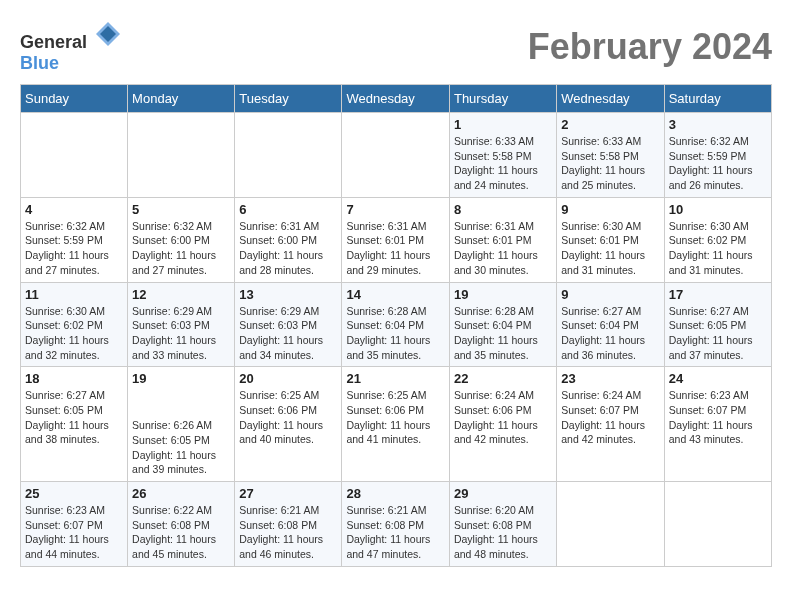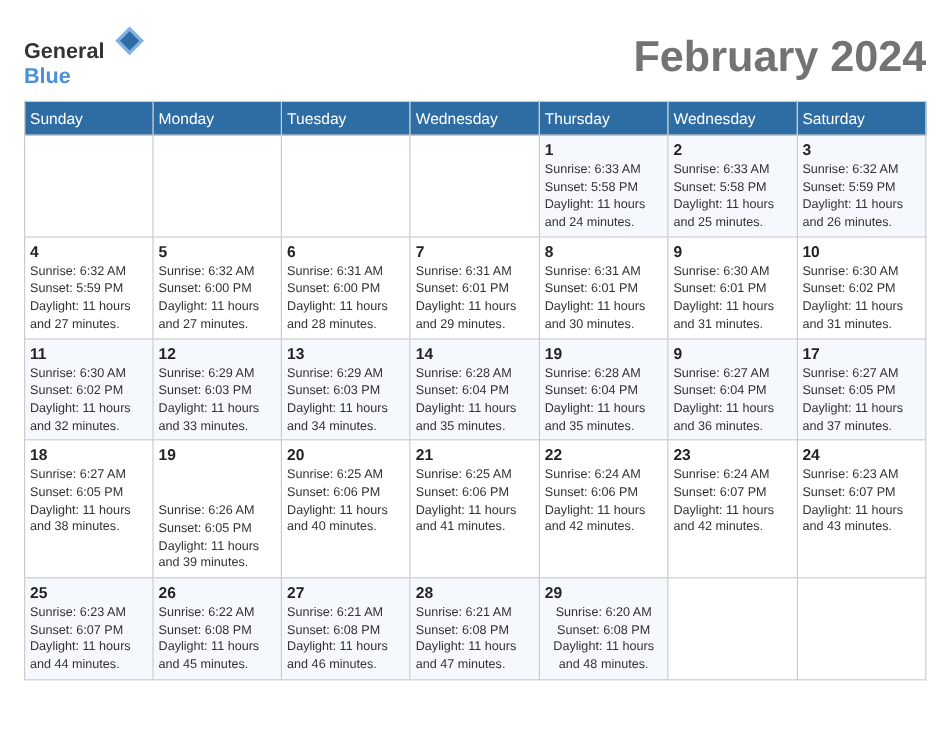--- a/index.html
+++ b/index.html
@@ -328,21 +328,21 @@
         </td>
         <td>
           <div class="day-number">28</div>
           <div class="day-info" style="white-space: pre-line;">Sunrise: 6:21 AM
 Sunset: 6:08 PM
 Daylight: 11 hours
 and 47 minutes.</div>
         </td>
         <td>
           <div class="day-number">29</div>
-          <div class="day-info" style="white-space: pre-line; text-align: center;">Sunrise: 6:20 AM
+          <div class="day-info" style="white-space: pre-line;">Sunrise: 6:20 AM
 Sunset: 6:08 PM
 Daylight: 11 hours
 and 48 minutes.</div>
         </td>
         <td class="empty-cell"></td>
         <td class="empty-cell"></td>
       </tr>
     </tbody>
 </table>
 

